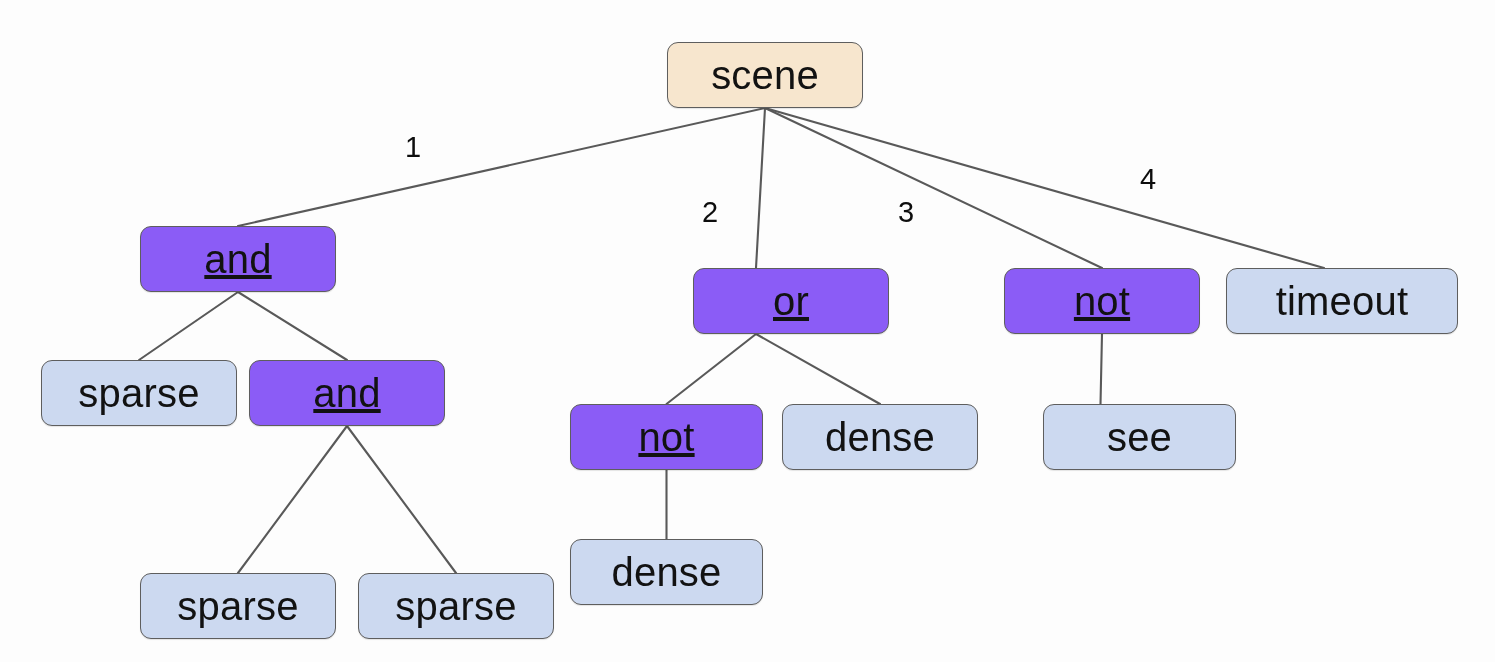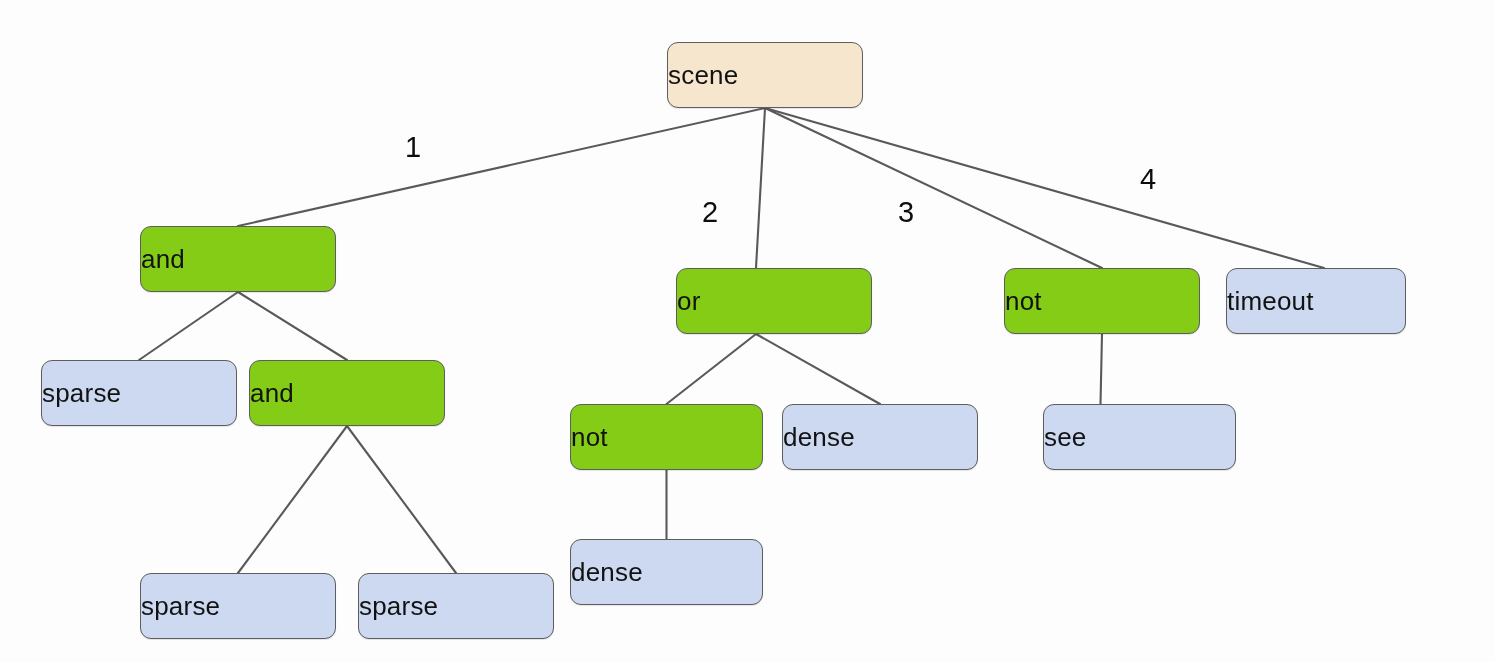--- a/index.html
+++ b/index.html
@@ -32,35 +32,35 @@
     fill: none;
     stroke-linecap: round;
   }
   .node {
     position: absolute;
     box-sizing: border-box;
     border: 1.6px solid #5e5e5e;
     border-radius: 11px;
     display: flex;
     align-items: center;
-    justify-content: flex-start;
-    font-size: 26px;
+    justify-content: center;
+    font-size: 40px;
     color: #121212;
     letter-spacing: 0.2px;
     line-height: 1;
     box-shadow: 0 1px 1px rgba(0,0,0,0.10);
     cursor: pointer;
     user-select: none;
   }
   .node-label {
     pointer-events: none;
     white-space: nowrap;
   }
   .node.root  { background: #f7e6ce; }
-  .node.op    { background: #84cc16; }
+  .node.op    { background: #8b5cf6; text-decoration: underline; }
   .node.term  { background: #ccd9f0; }
   .edge-label {
     position: absolute;
     font-size: 29px;
     color: #0d0d0d;
     line-height: 1;
     user-select: none;
     white-space: nowrap;
   }
 </style>
@@ -82,27 +82,27 @@
       <line x1="666.5" y1="470" x2="666.5" y2="539" class="edge-line"></line>
       <line x1="1102" y1="334" x2="1100.5" y2="404" class="edge-line"></line>
     </svg>
   <div id="node-layer">
       <div class="node root" style="left: 667px; top: 42px; width: 196px; height: 66px;">
         <span class="node-label">scene</span>
       </div>
       <div class="node op" style="left: 140px; top: 226px; width: 196px; height: 66px;">
         <span class="node-label">and</span>
       </div>
-      <div class="node op" style="left: 676px; top: 268px; width: 196px; height: 66px;">
+      <div class="node op" style="left: 693px; top: 268px; width: 196px; height: 66px;">
         <span class="node-label">or</span>
       </div>
       <div class="node op" style="left: 1004px; top: 268px; width: 196px; height: 66px;">
         <span class="node-label">not</span>
       </div>
-      <div class="node term" style="left: 1226px; top: 268px; width: 180px; height: 66px;">
+      <div class="node term" style="left: 1226px; top: 268px; width: 232px; height: 66px;">
         <span class="node-label">timeout</span>
       </div>
       <div class="node term" style="left: 41px; top: 360px; width: 196px; height: 66px;">
         <span class="node-label">sparse</span>
       </div>
       <div class="node op" style="left: 249px; top: 360px; width: 196px; height: 66px;">
         <span class="node-label">and</span>
       </div>
       <div class="node op" style="left: 570px; top: 404px; width: 193px; height: 66px;">
         <span class="node-label">not</span>

